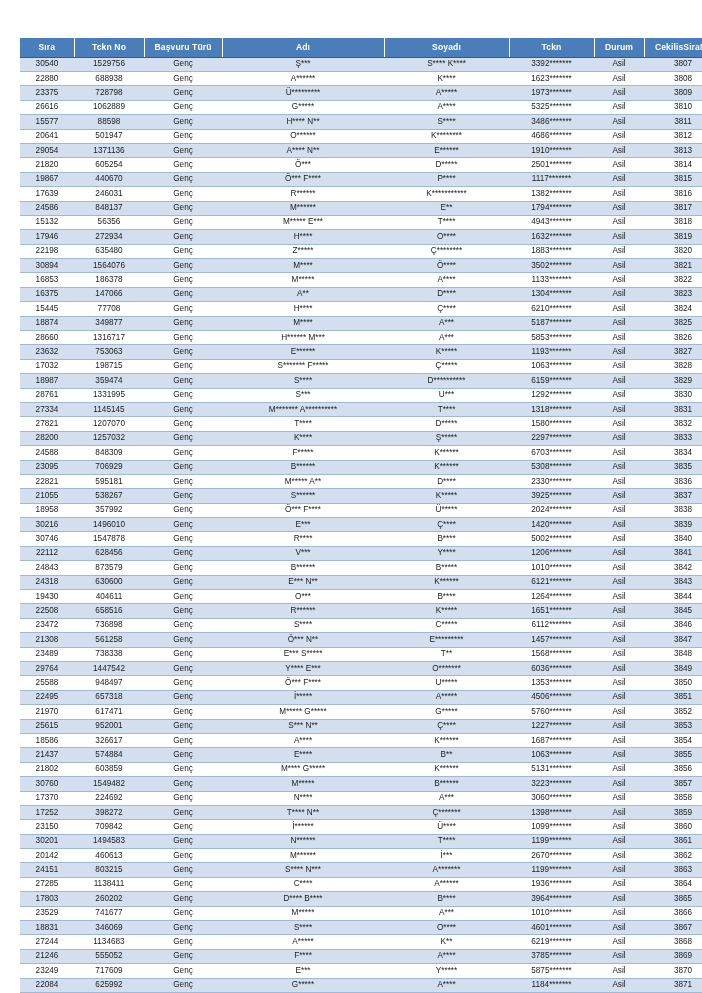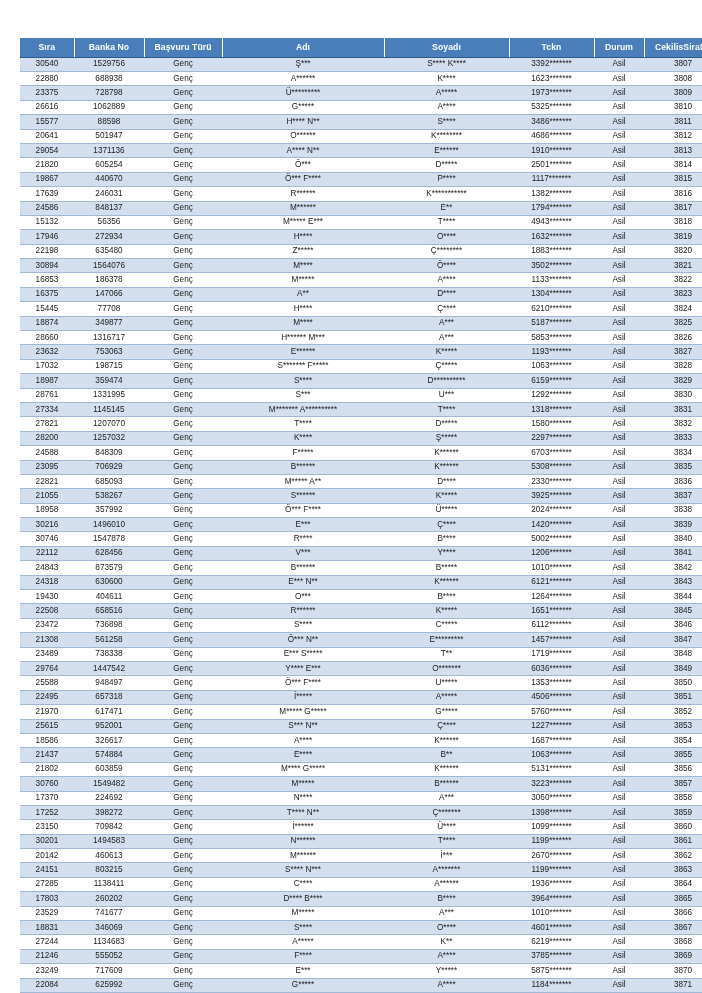--- a/index.html
+++ b/index.html
@@ -82,21 +82,21 @@
       <col class="c-basvuru">
       <col class="c-adi">
       <col class="c-soyadi">
       <col class="c-tckn">
       <col class="c-durum">
       <col class="c-cekilis">
     </colgroup>
     <thead>
       <tr>
         <th>Sıra</th>
-        <th>Banka No</th>
+        <th>Tckn No</th>
         <th>Başvuru Türü</th>
         <th>Adı</th>
         <th>Soyadı</th>
         <th>Tckn</th>
         <th>Durum</th>
         <th>CekilisSiraNo</th>
       </tr>
     </thead>
     <tbody id="results-body">
         <tr class="odd">
@@ -384,21 +384,21 @@
           <td>706929</td>
           <td>Genç</td>
           <td>B******</td>
           <td>K******</td>
           <td>5308*******</td>
           <td>Asil</td>
           <td>3835</td>
         </tr>
         <tr class="even">
           <td>22821</td>
-          <td>685093</td>
+          <td>595181</td>
           <td>Genç</td>
           <td>M***** A**</td>
           <td>D****</td>
           <td>2330*******</td>
           <td>Asil</td>
           <td>3836</td>
         </tr>
         <tr class="odd">
           <td>21055</td>
           <td>538267</td>
@@ -508,21 +508,21 @@
           <td>1457*******</td>
           <td>Asil</td>
           <td>3847</td>
         </tr>
         <tr class="even">
           <td>23489</td>
           <td>738338</td>
           <td>Genç</td>
           <td>E*** S*****</td>
           <td>T**</td>
-          <td>1719*******</td>
+          <td>1568*******</td>
           <td>Asil</td>
           <td>3848</td>
         </tr>
         <tr class="odd">
           <td>29764</td>
           <td>1447542</td>
           <td>Genç</td>
           <td>Y**** E***</td>
           <td>O*******</td>
           <td>6036*******</td>

